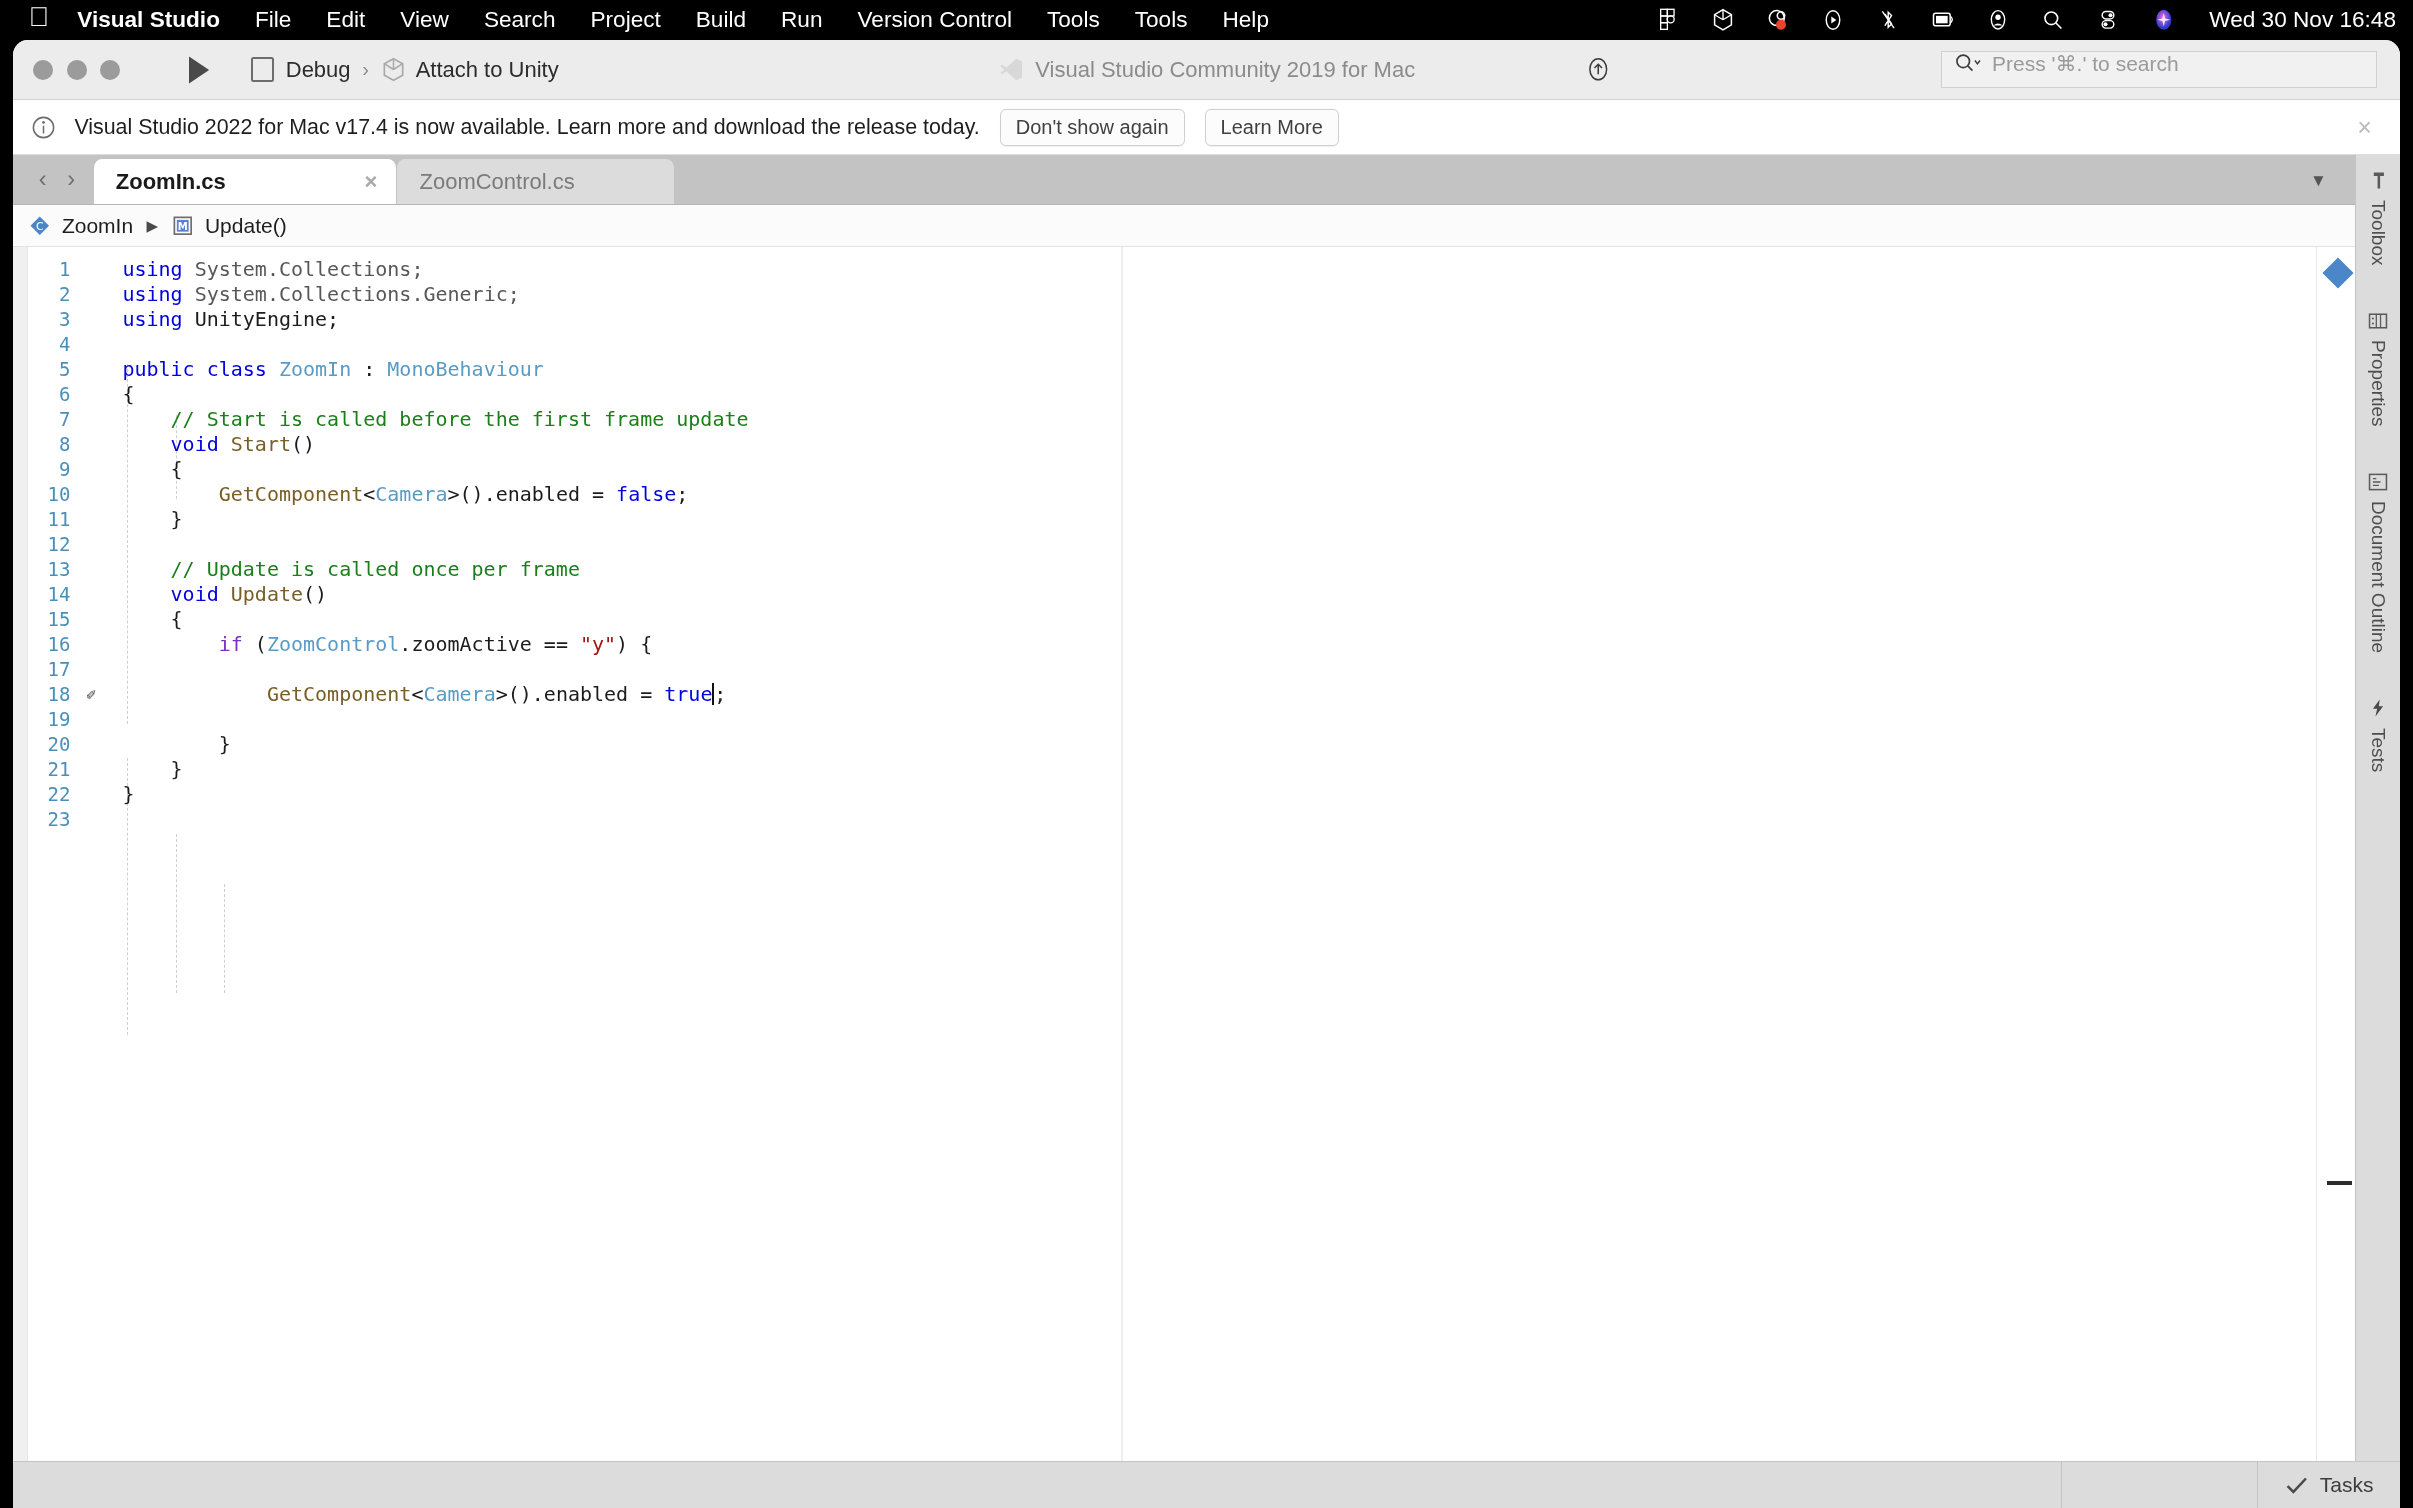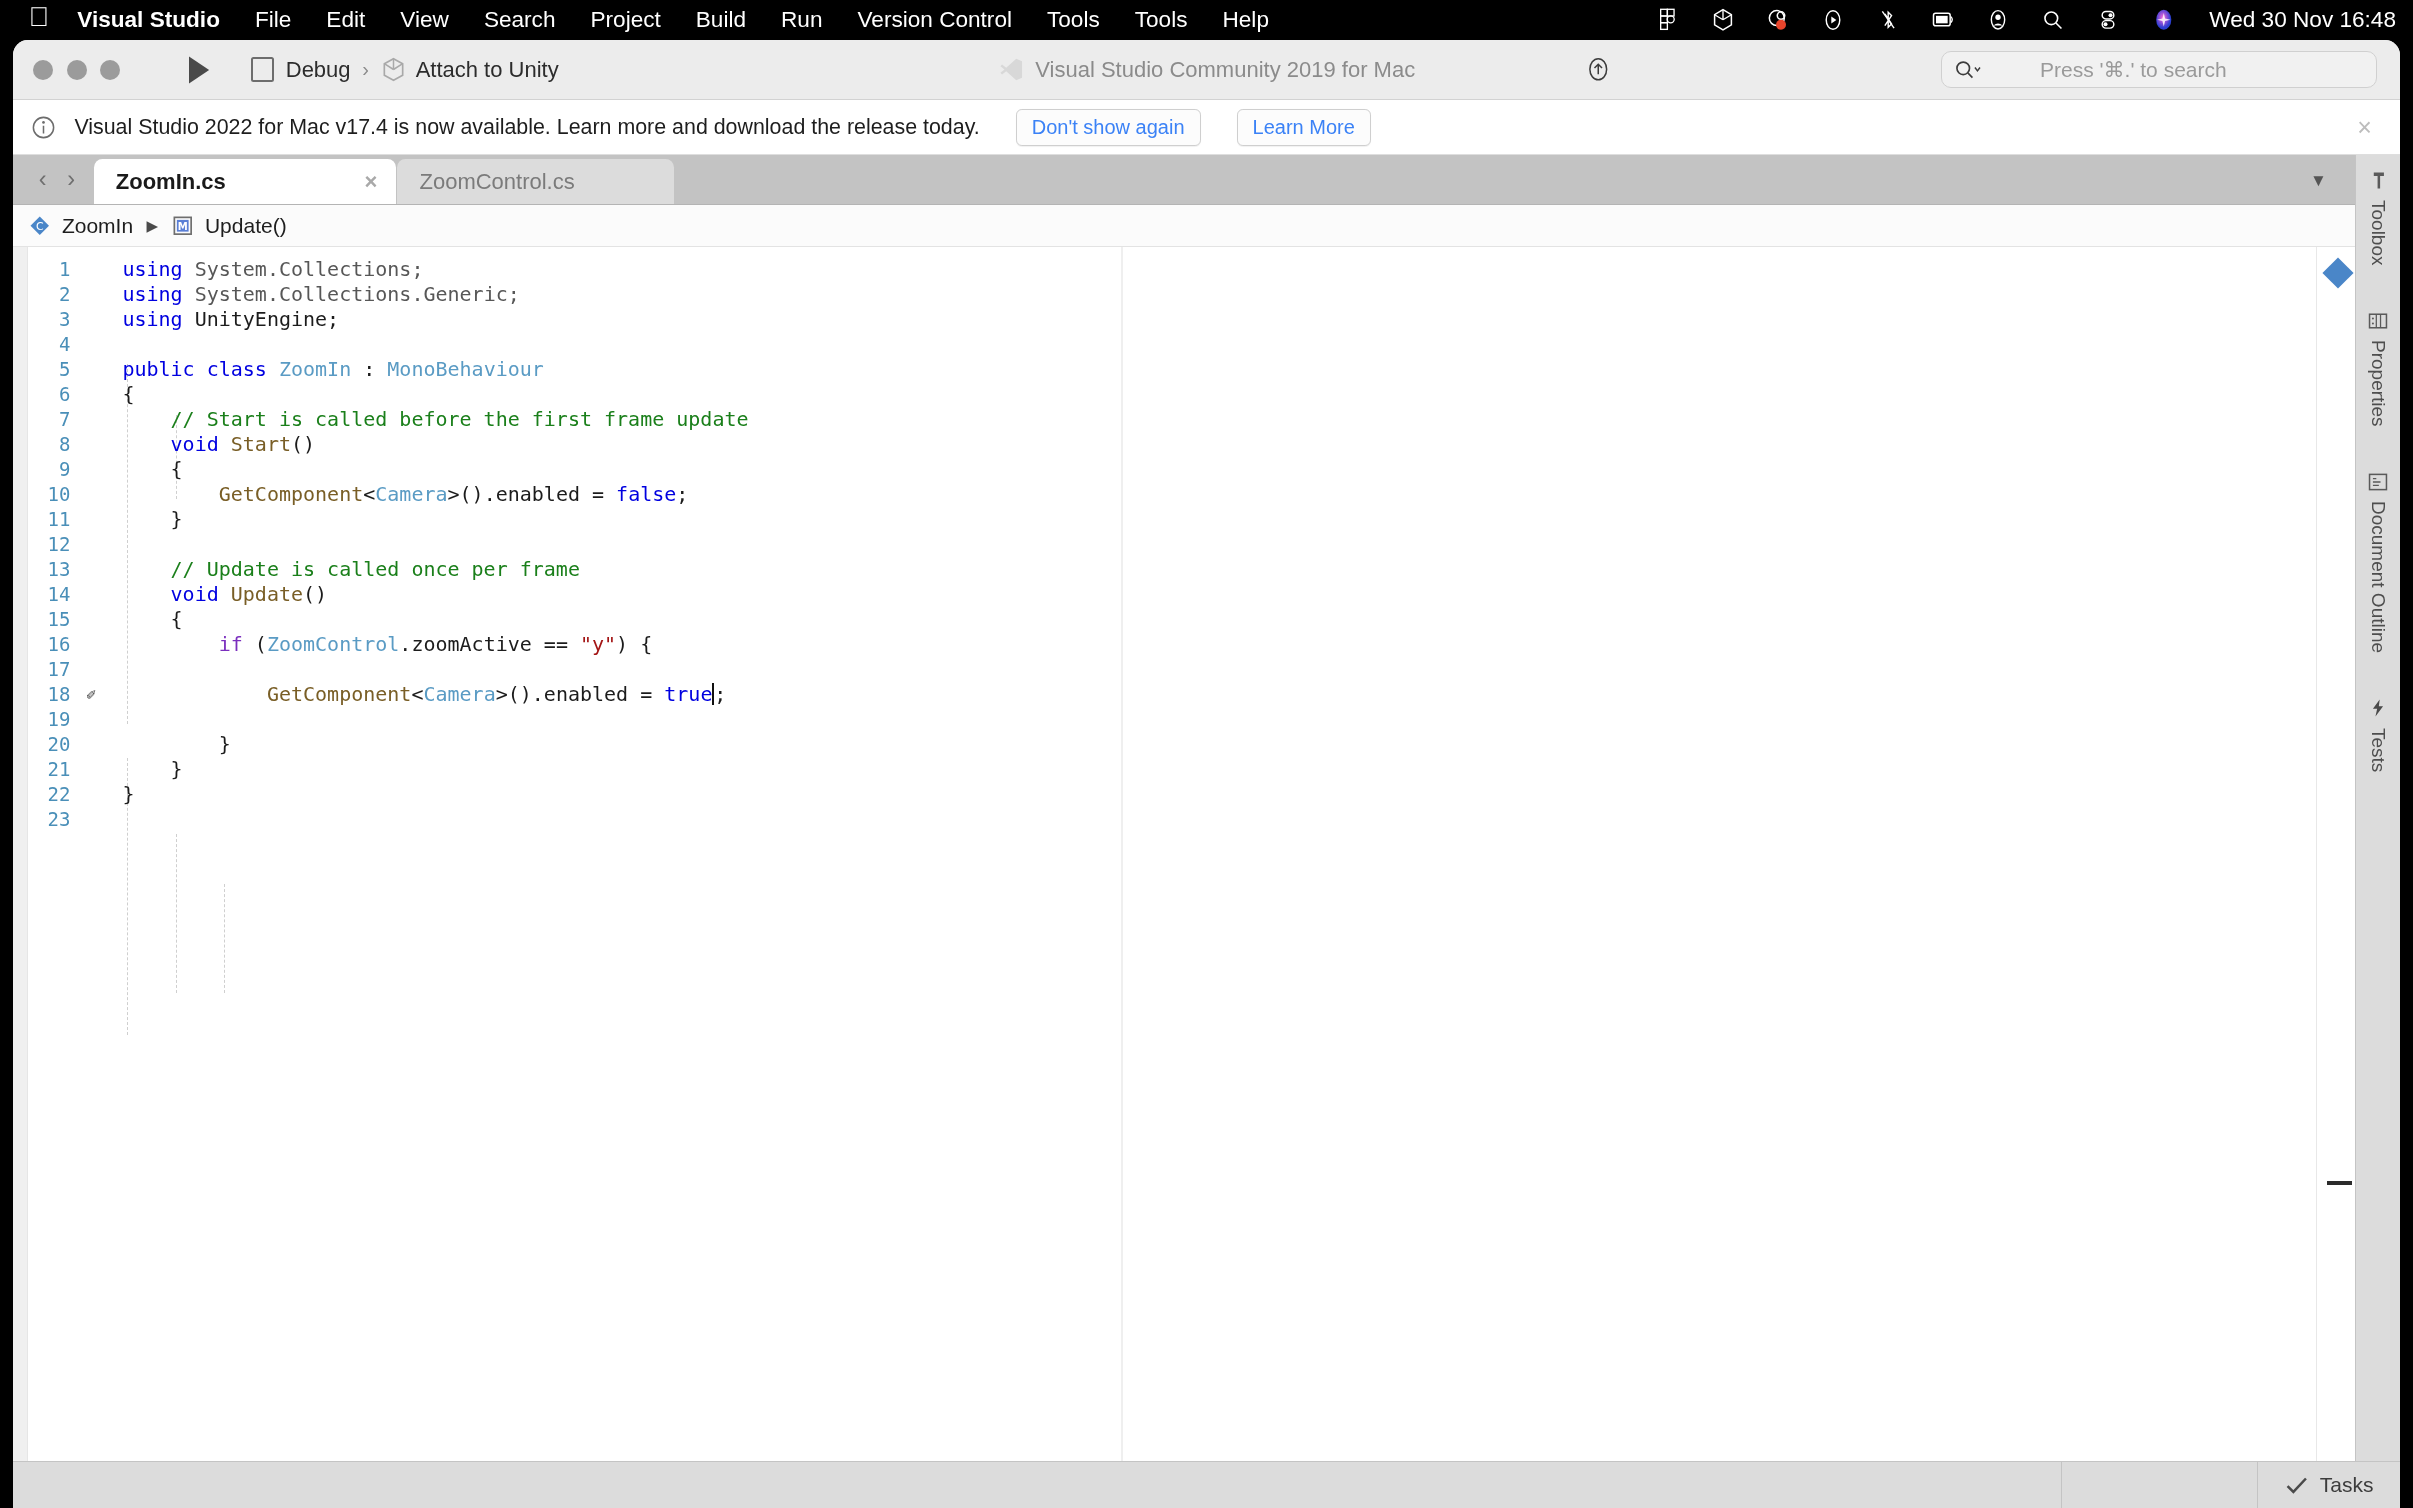--- a/index.html
+++ b/index.html
@@ -49,38 +49,38 @@
   .chev { margin: 0 11.7px; color: #8b8b8b; font-size: 20px; }
   .unity-icon { margin-right: 10px; display:flex; }
   .toolbar-center {
     position: absolute; left: 50%; transform: translateX(-50%);
     display: flex; align-items: center; color: #8b8b8b; font-size: 22px; white-space: nowrap;
   }
   .vs-logo { margin-right: 11.7px; display: flex; }
   .upload-btn { position: absolute; left: 1571px; display: flex; align-items: center; }
   .search-box {
     position: absolute; right: 23.5px; width: 436px; height: 37px;
-    border: 1.3px solid #d0d0d0; border-radius: 10px; background: #f1f1f1;
-    display: flex; align-items: center; padding: 0 11.7px; gap: 48px;
+    border: 1.3px solid #d0d0d0; border-radius: 0; background: #f1f1f1;
+    display: flex; align-items: flex-start; padding: 0 11.7px;
   }
   .search-box .sicon { display: flex; margin-right: 10px; }
   .search-ph { color: #9a9a9a; font-size: 21px; }
 
   
   .banner {
     position: relative; height: 55px; width: 100%;
     background: #fff; border-bottom: 0.8px solid #dedede;
     display: flex; align-items: center; padding: 0 0 0 17px;
   }
   .info-icon { margin-right: 17px; display: flex; }
   .banner-text { font-size: 21.4px; color: #1e1e1e; }
   .banner-btn {
-    margin-left: 36px; height: 37px; padding: 0 15px;
+    margin-left: 20px; height: 37px; padding: 0 15px;
     border: 0.8px solid #cfcfcf; border-radius: 5.9px; background: #fcfcfc;
-    font-size: 20px; color: #3b82f6; display: flex; align-items: center;
+    font-size: 20px; color: #404040; display: flex; align-items: center;
     box-shadow: 0 0.8px 0.8px rgba(0,0,0,.06);
   }
   .banner-close { position: absolute; right: 28.5px; color: #bdbdbd; font-size: 25px; line-height: 1; }
 
   
   .body-split { display: flex; height: calc(1468px - 60px - 55px); }
   .editor-col { position: relative; flex: 1 1 auto; display: flex; flex-direction: column; background: #fff; }
 
   
   .tabstrip {

